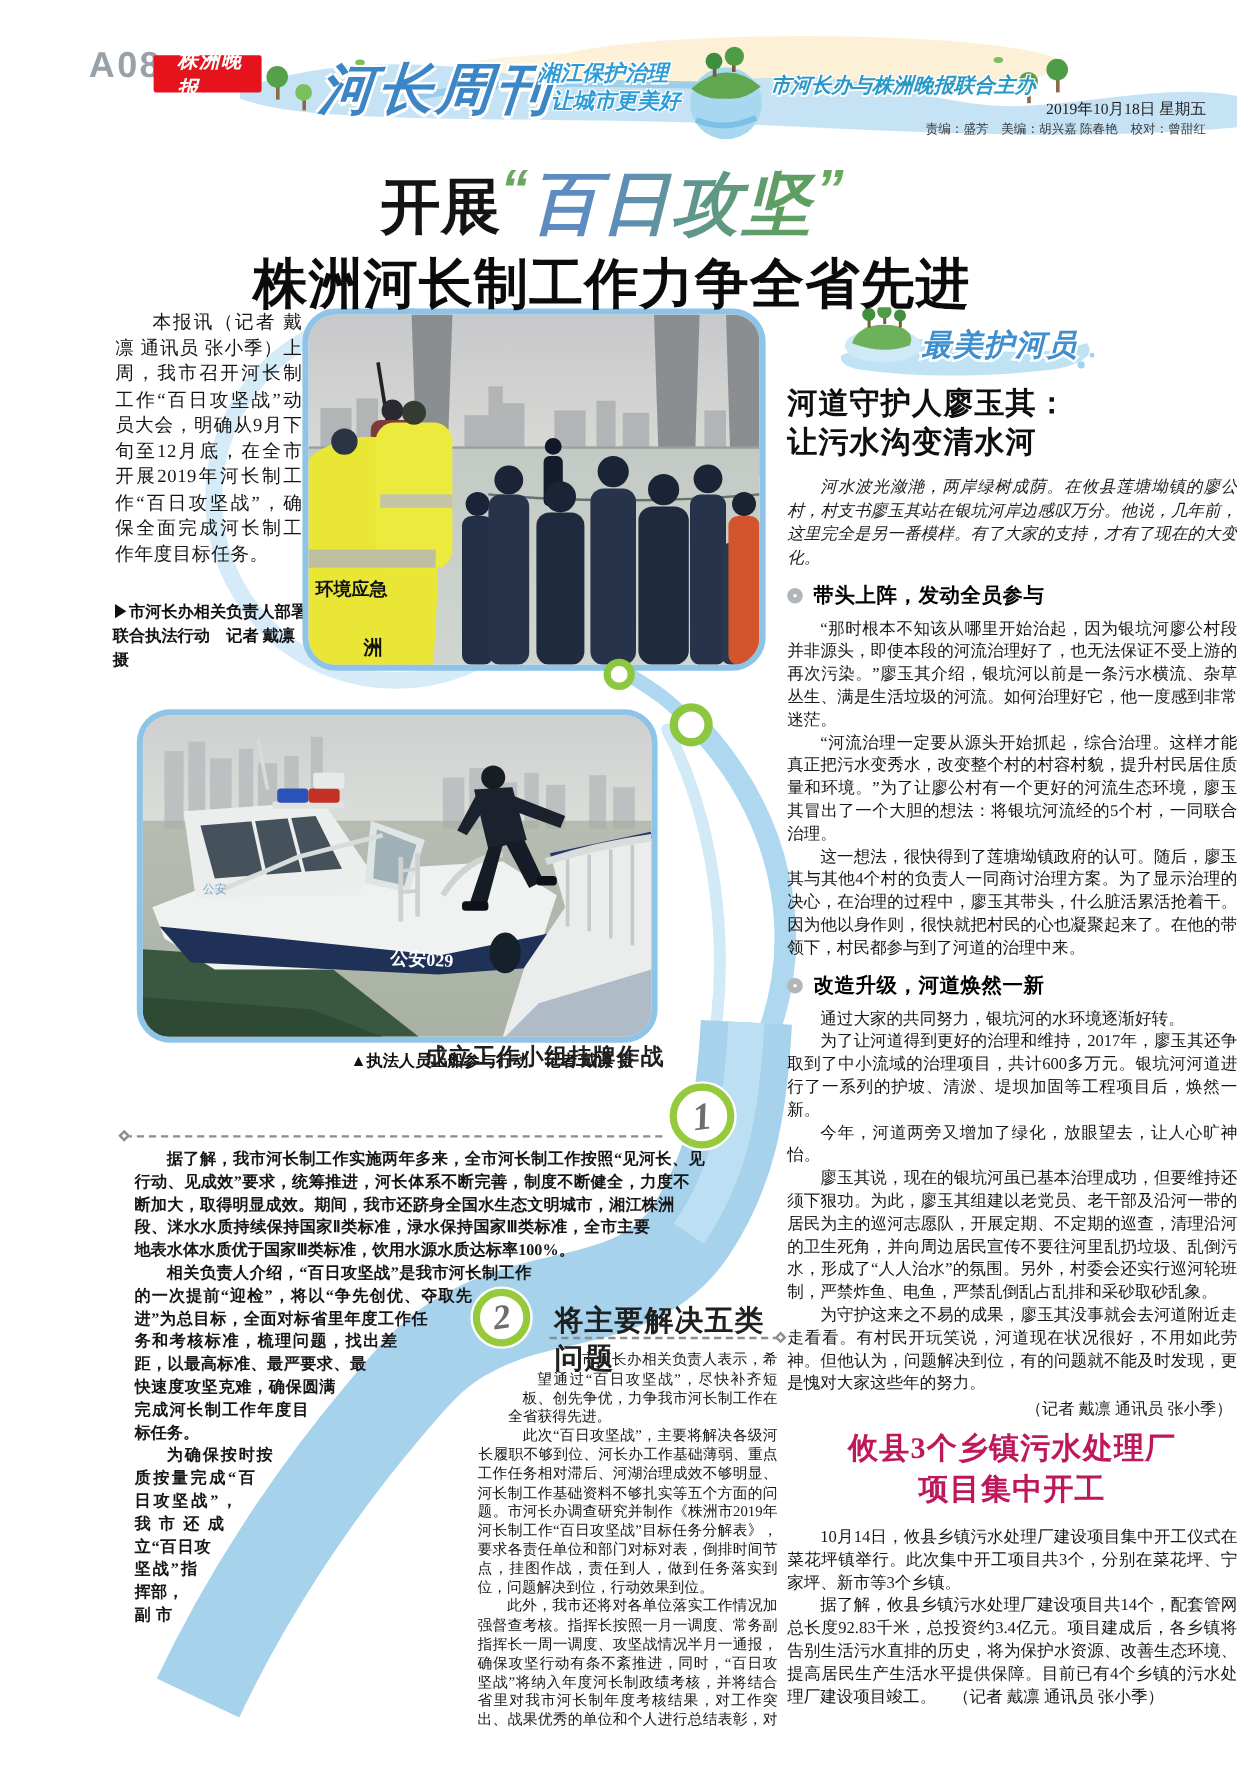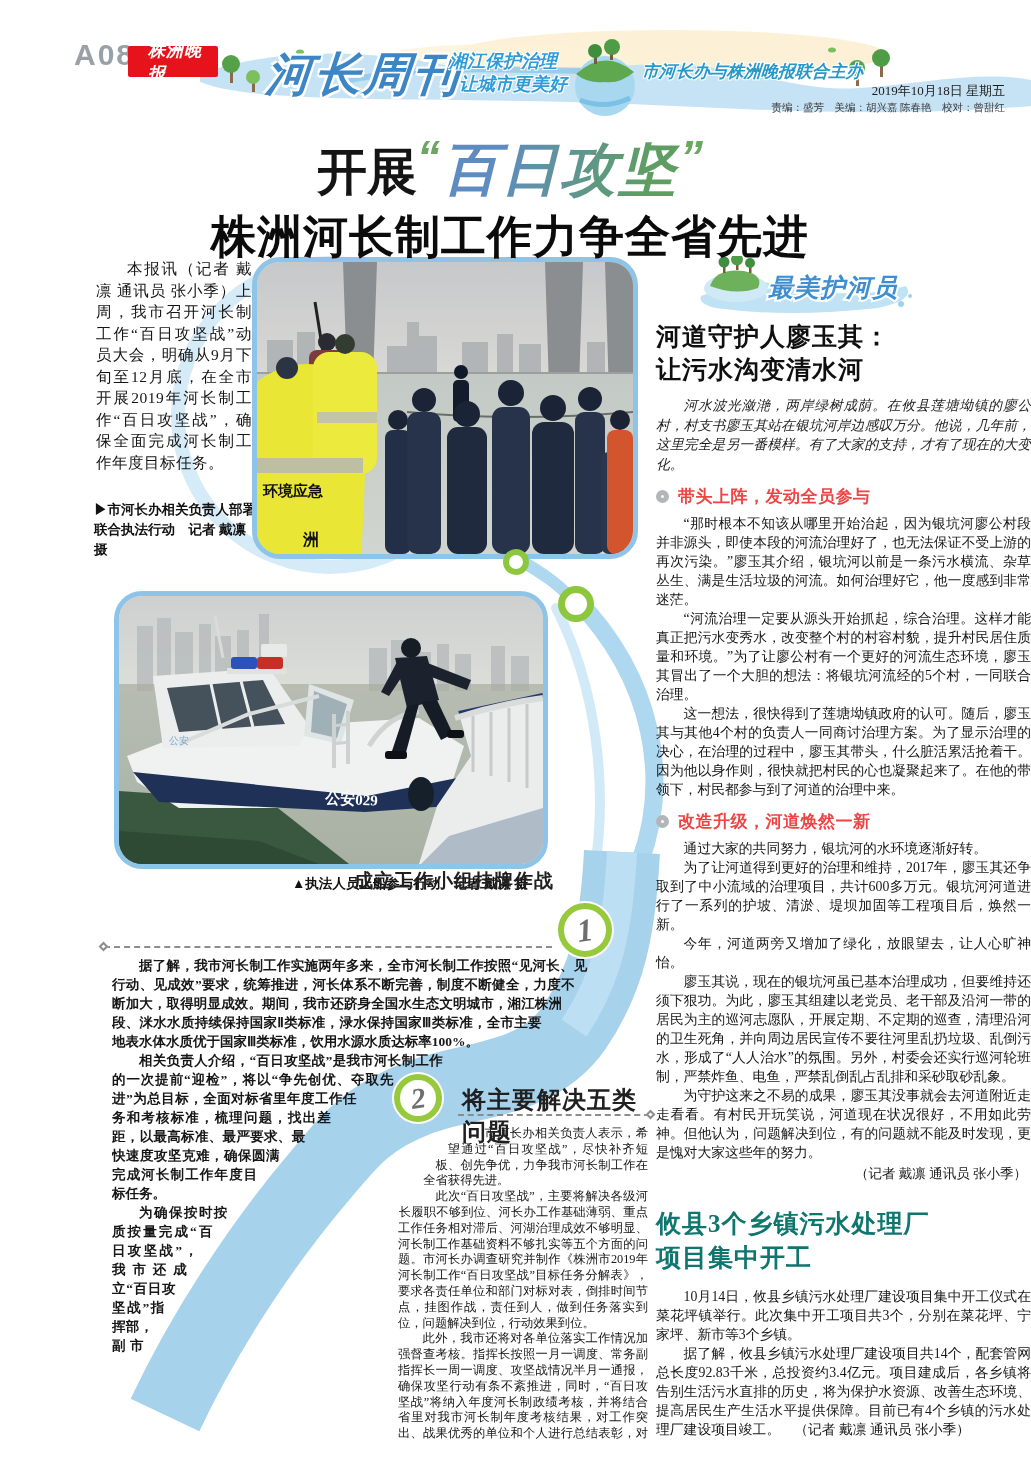--- a/index.html
+++ b/index.html
@@ -70,24 +70,24 @@
   .sec2-text p { text-indent:2em; }
   .band-sp2 { float:left; width:62px; height:80px; shape-outside:polygon(0 0,62px 0,0 80px); }
 
   
   .rcol { left:656px; top:256px; width:375px; z-index:2; }
   .badge { position:relative; margin-left:40px; width:222px; height:60px; }
   .r-title { font:900 25px/33px "Liberation Serif","DejaVu Serif",serif; color:#0f0f0f; letter-spacing:1px; margin-top:4px; }
   .r-intro { margin-top:10px; font:italic 500 13.8px/19.5px "Liberation Serif",serif; color:#1d1d1d; text-align:justify; text-indent:2em; }
   .r-sub { display:flex; align-items:center; gap:9px; margin:11px 0 6px; }
   .r-sub .ringicon { width:13px; height:13px; border:5px solid #b2b6b9; border-radius:50%; background:#fff; flex:0 0 auto; }
-  .r-sub .t { font:900 17px "Liberation Sans","DejaVu Sans",sans-serif; color:#ef4444; letter-spacing:.5px; }
+  .r-sub .t { font:900 17px "Liberation Sans","DejaVu Sans",sans-serif; color:#000000; letter-spacing:.5px; }
   .rcol p.body { font:400 13.8px/19px "Liberation Serif",serif; color:#161616; text-align:justify; text-indent:2em; }
   .r-byline { text-align:right; font:400 13.5px "Liberation Serif",serif; color:#1a1a1a; padding-right:4px; margin-top:3px; }
-  .b-title { font:900 25px/34px "Liberation Serif","DejaVu Serif",serif; color:#0f766e; letter-spacing:1px; margin-top:24px; }
+  .b-title { font:900 25px/34px "Liberation Serif","DejaVu Serif",serif; color:#be185d; letter-spacing:1px; margin-top:8px;text-align:center; }
   .b-text { margin-top:12px; }
   .b-text .byline { padding-left:14px; }
 </style>
 </head>
 <body>
 
 <div id="page">
 
   <svg class="abs decor" width="1031" height="1475" viewBox="0 0 1031 1475">
 

